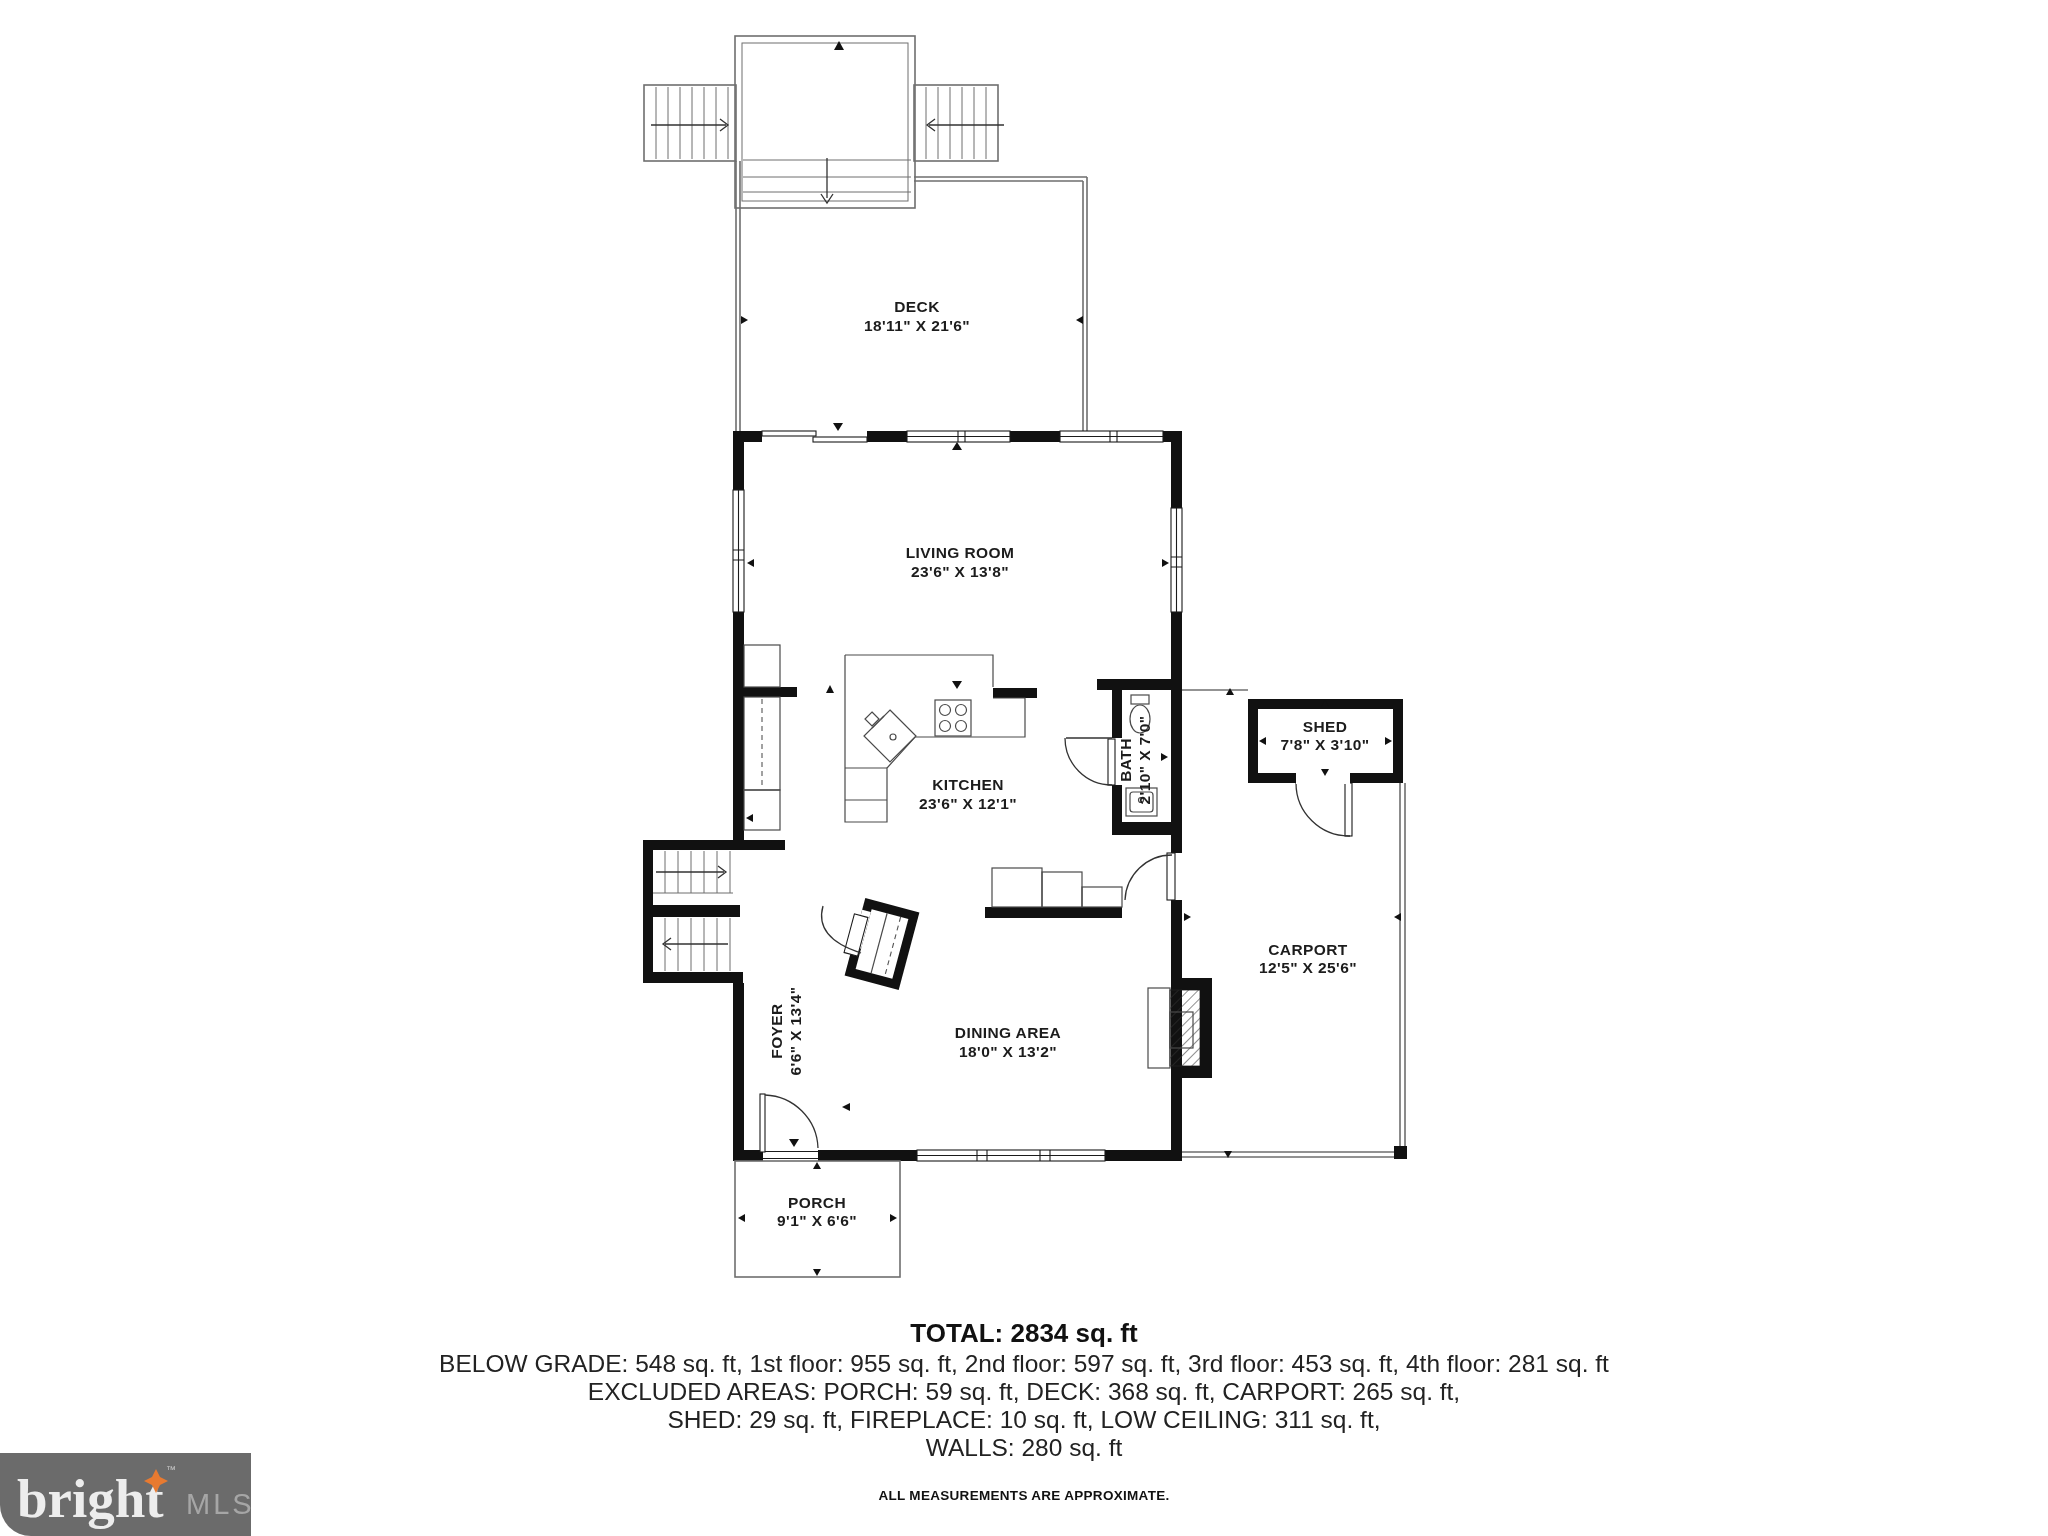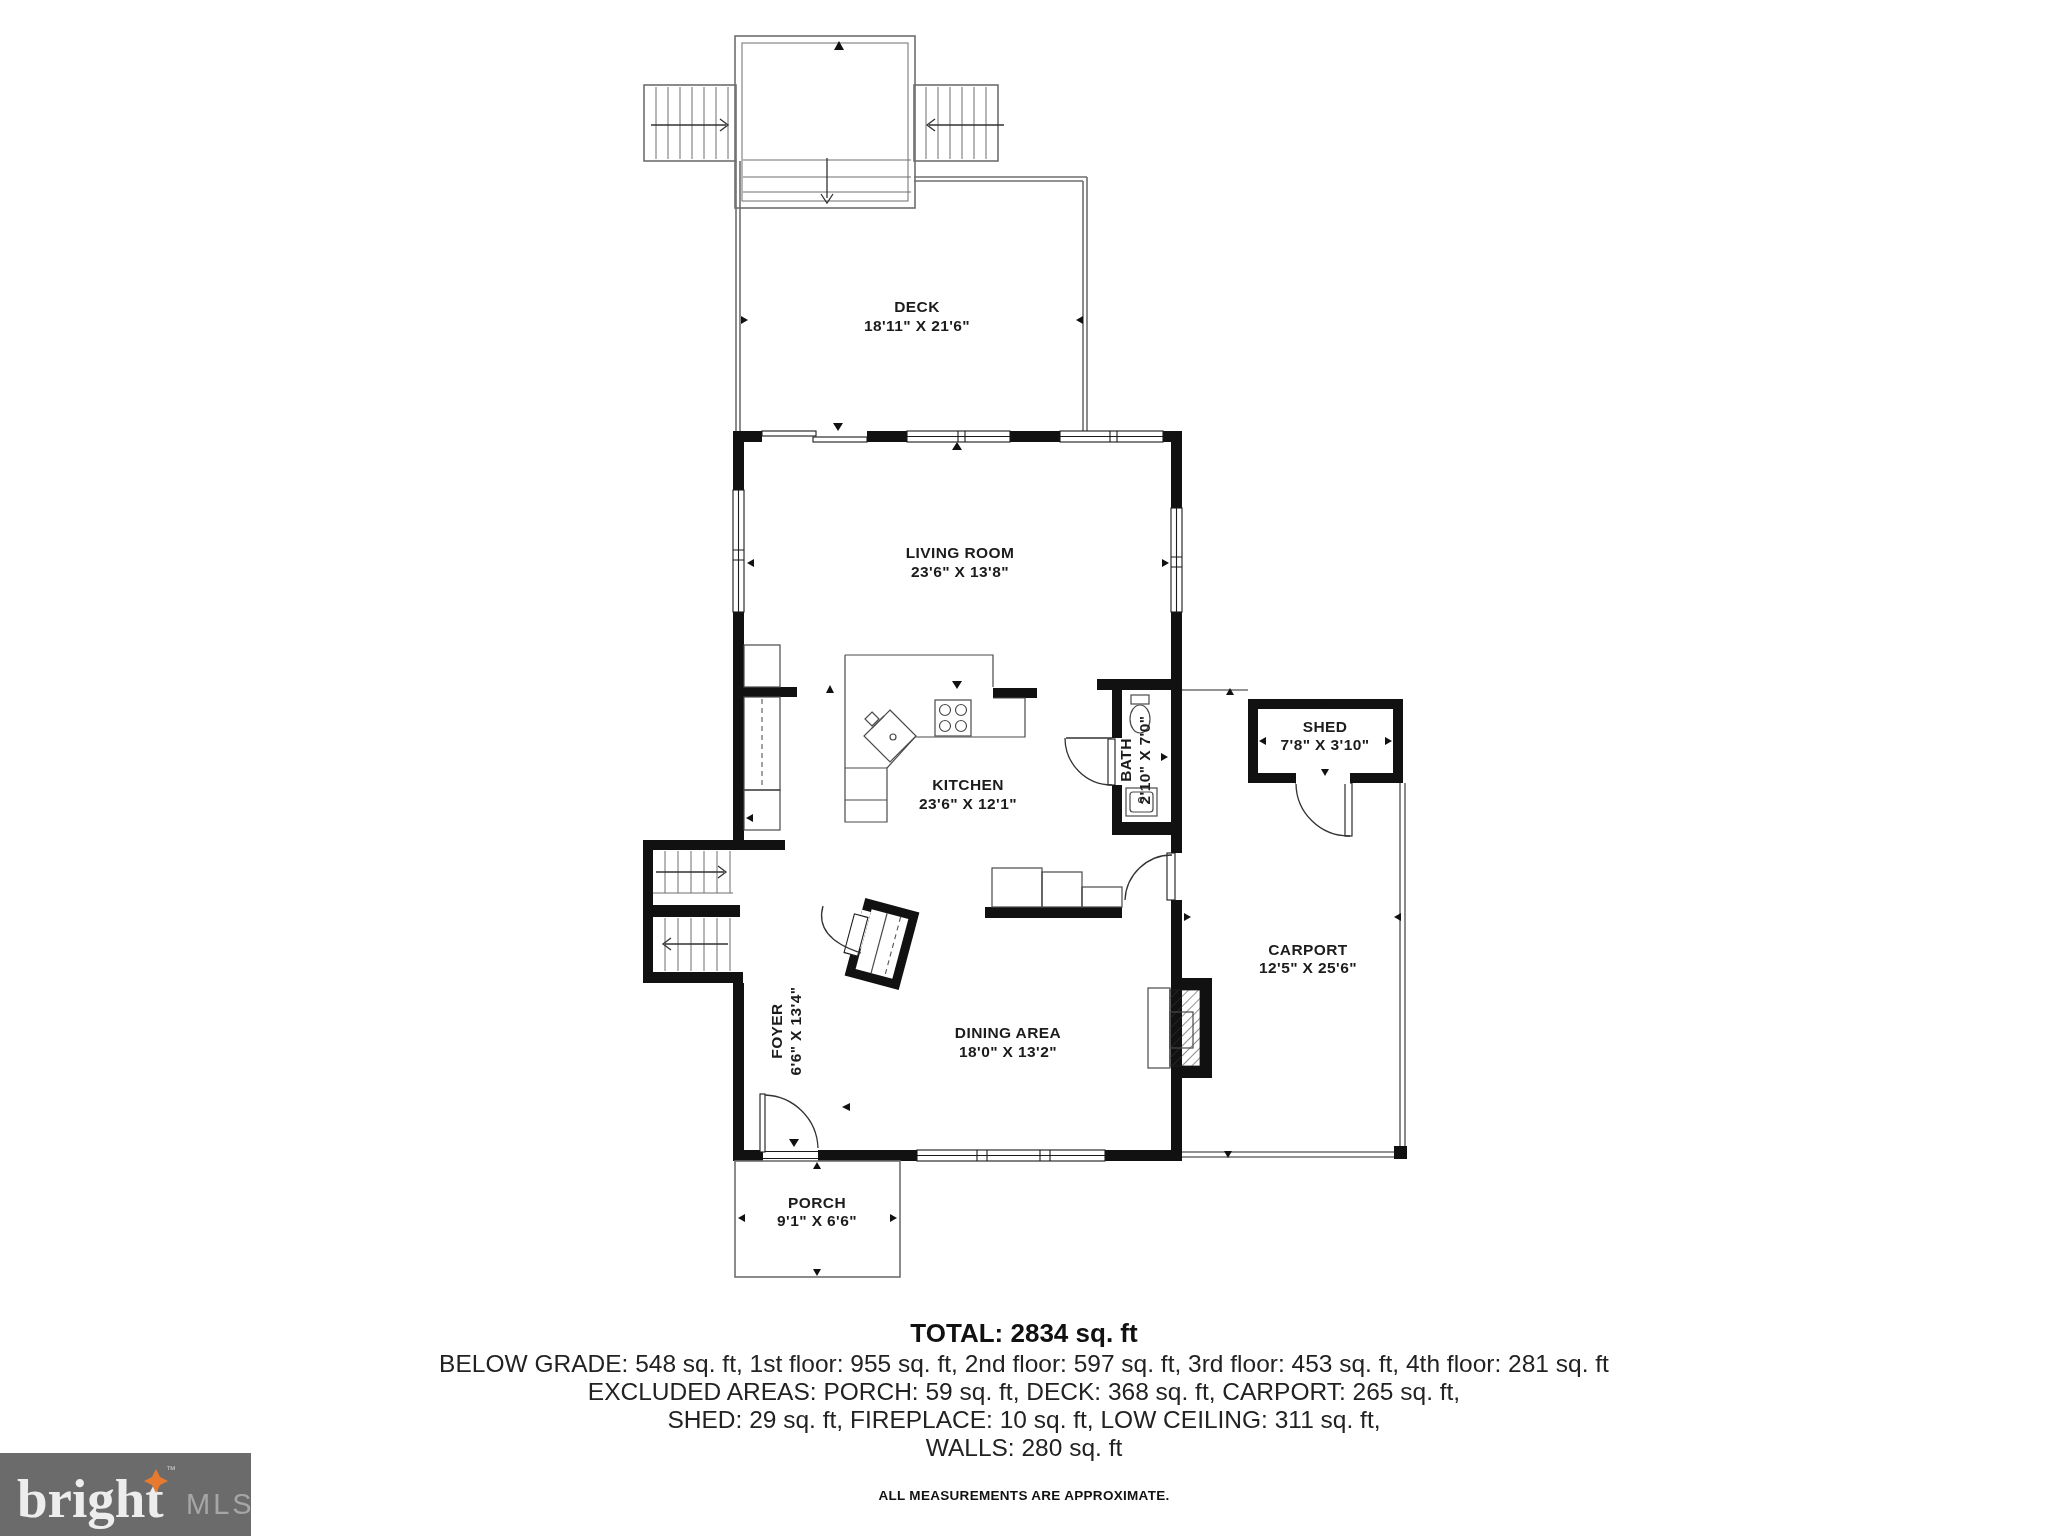--- a/index.html
+++ b/index.html
@@ -1,17 +1,17 @@
 <!DOCTYPE html>
 <html><head>
 <meta charset="utf-8">
 <style>
   html,body{margin:0;padding:0;background:#ffffff;}
   .page{position:relative;width:2048px;height:1536px;background:#ffffff;overflow:hidden;
-        font-family:"Liberation Sans",sans-serif;}
+        font-family:"Liberation Sans",sans-serif;border-radius:31px;}
   svg{display:block;}
   .wall{fill:#111111;stroke:none;}
   .thin{stroke:#6f6f6f;stroke-width:1.6;fill:none;}
   .thin1{stroke:#6f6f6f;stroke-width:1;fill:none;}
   .fix{stroke:#4a4a4a;stroke-width:1.2;fill:#ffffff;}
   .fixl{stroke:#4a4a4a;stroke-width:1.2;fill:none;}
   .win{stroke:#1b1b1b;stroke-width:1.1;fill:#ffffff;}
   .winl{stroke:#1b1b1b;stroke-width:1.1;fill:none;}
   .door{stroke:#333333;stroke-width:1.3;fill:none;}
   .dash{stroke:#555555;stroke-width:1.1;fill:none;stroke-dasharray:5 4;}

